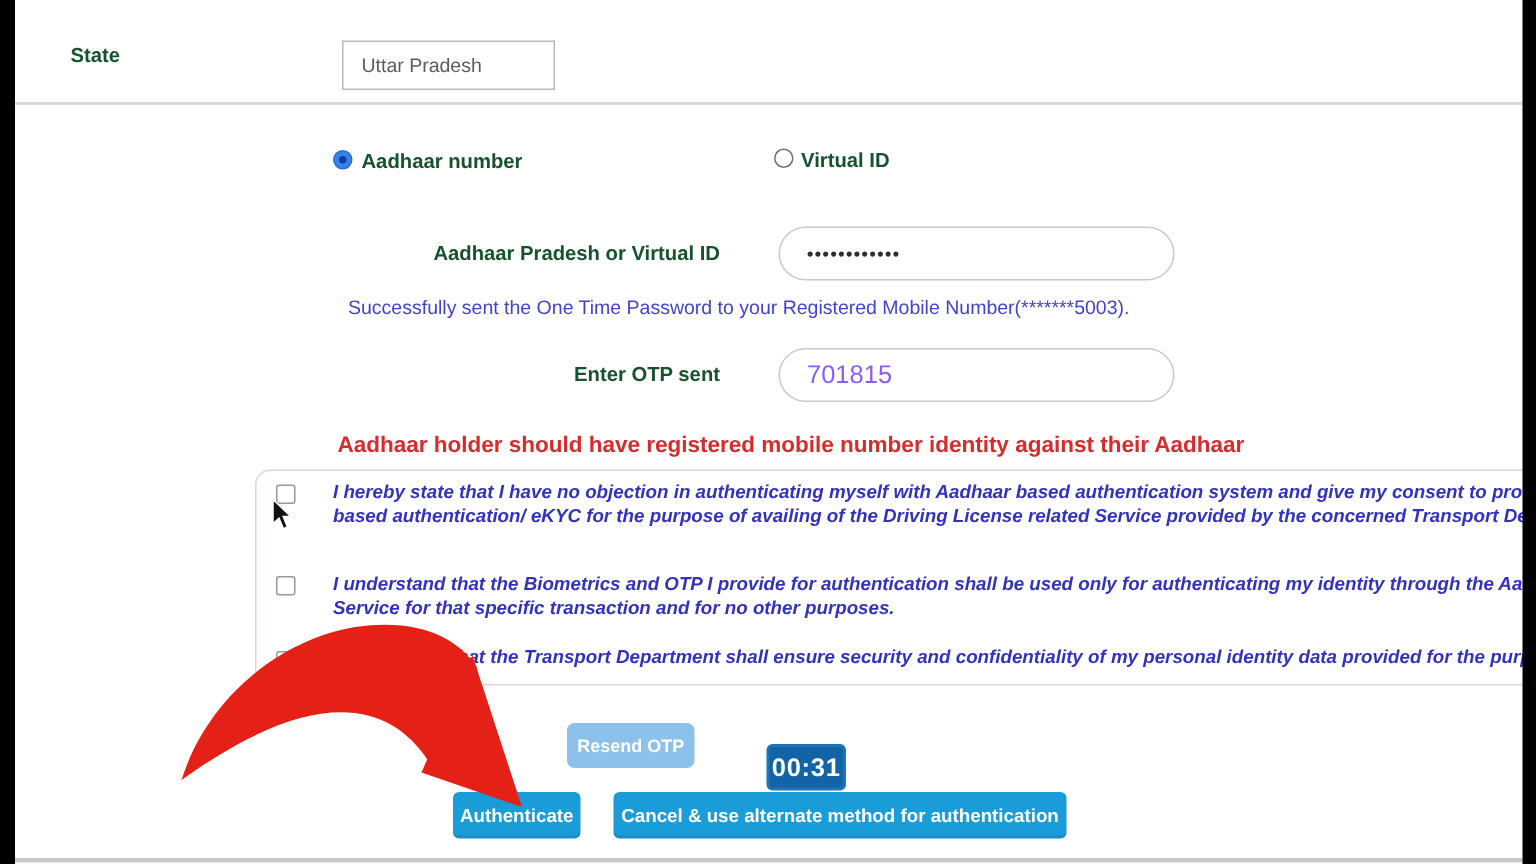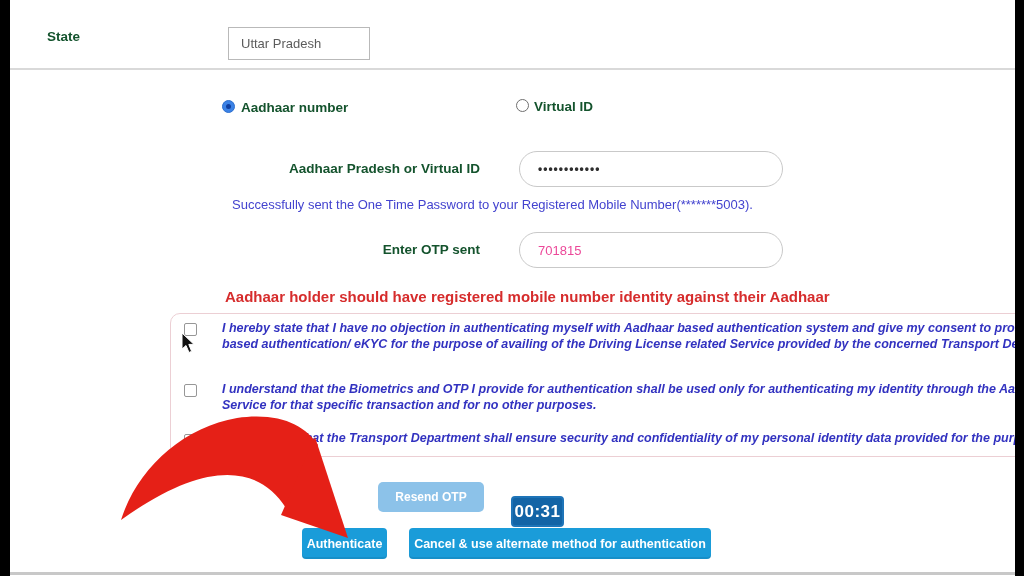--- a/index.html
+++ b/index.html
@@ -11,21 +11,21 @@
   .bar.left{left:0;width:10px;}
   .bar.right{left:1015px;width:9px;}
   .lbl{position:absolute;font-weight:bold;font-size:13.5px;color:#14532d;white-space:nowrap;}
   .lbl.right{text-align:right;}
   .txtbox{
     position:absolute;border:1px solid #b9b9b9;background:#fff;color:#5c5c5c;
     font-size:13px;font-family:"Liberation Sans",sans-serif;padding:0 12px;box-sizing:border-box;
   }
   .pill{
     position:absolute;border:1px solid #c9c9c9;border-radius:18px;background:#fff;
-    font-size:13px;color:#ec4899;font-family:"Liberation Sans",sans-serif;
+    font-size:17px;color:#8b5cf6;font-family:"Liberation Sans",sans-serif;
     padding:0 18px;box-sizing:border-box;outline:none;
   }
   .pill.masked{font-size:12px;font-weight:bold;letter-spacing:1px;color:#2e2e2e;}
   .divider{position:absolute;left:10px;width:1005px;height:2px;background:#d9d9d9;}
   .radio{position:absolute;width:13px;height:13px;border-radius:50%;box-sizing:border-box;cursor:pointer;}
   .radio.sel{border:1.5px solid #2d6fce;background:#3b82e6;}
   .radio.sel::after{content:"";position:absolute;left:2.5px;top:2.5px;width:5px;height:5px;border-radius:50%;background:#0f3fa0;}
   .radio.unsel{border:1.5px solid #6f6f6f;background:#fff;}
   .bluemsg{position:absolute;color:#4343cf;font-size:13px;text-align:center;white-space:nowrap;}
   .warn{position:absolute;color:#d62c2c;font-size:15px;font-weight:bold;white-space:nowrap;}
@@ -89,21 +89,21 @@
 
   <div class="cb" style="left:184px;top:434px;"></div>
   <div class="cpar" style="left:222px;top:430px;width:794px;">
     <div>I understand that the Transport Department shall ensure security and confidentiality of my personal identity data provided for the purpose of Aadhaar based</div>
   </div>
 
   <svg class="cursor" style="left:181px;top:333px;" width="16" height="22" viewBox="0 0 16 22">
     <polygon points="1,0 1,16 5,12.5 8,19.5 10.6,18.3 7.8,11.4 13,11.4" fill="#111" stroke="#fff" stroke-width="1"></polygon>
   </svg>
 
-  <button class="btn resend" style="left:378px;top:482px;width:106px;height:30px;">Resend OTP</button>
+  <button class="btn resend" style="left:378px;top:482px;width:85px;height:30px;">Resend OTP</button>
   <div class="timer" style="left:511px;top:496px;width:53px;height:31px;">00:31</div>
   <button class="btn primary" style="left:302px;top:528px;width:85px;height:31px;">Authenticate</button>
   <button class="btn primary" style="left:409px;top:528px;width:302px;height:31px;">Cancel &amp; use alternate method for authentication</button>
 
   <svg class="overlay" style="left:85px;top:403px;" width="280" height="165" viewBox="0 0 280 165">
     <path d="M 36 117 C 52 66, 98 24, 152 15 C 194 9, 220 22, 233 42 L 201 105 C 172 60, 118 58, 36 117 Z" fill="#e52017"></path>
     <polygon points="196,112 230,34 263,135" fill="#e52017"></polygon>
   </svg>
 
   <div class="bottomline"></div>

